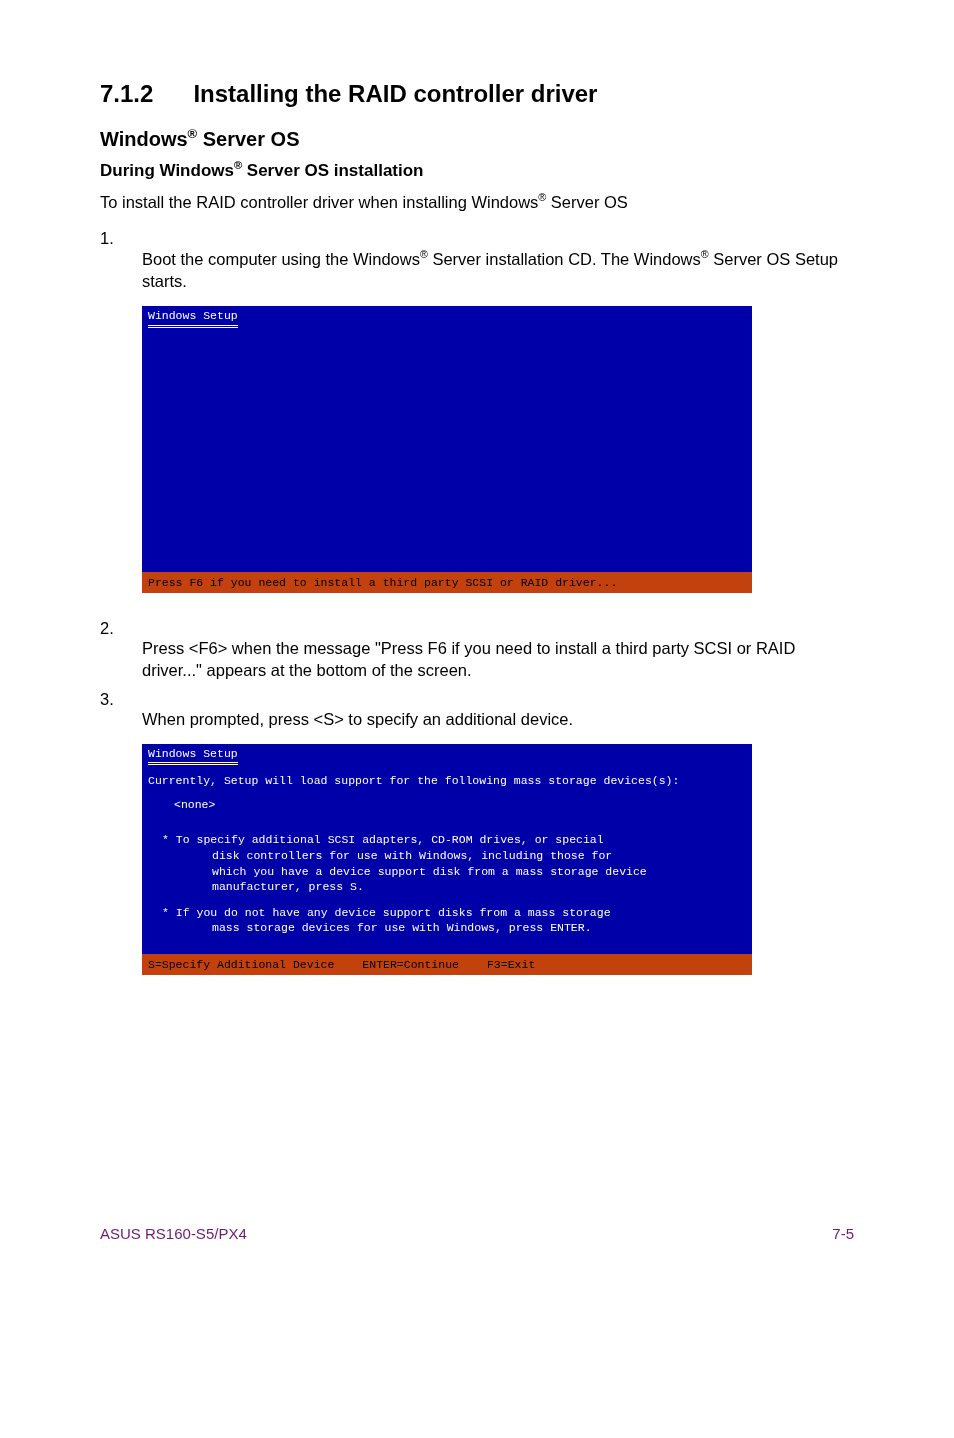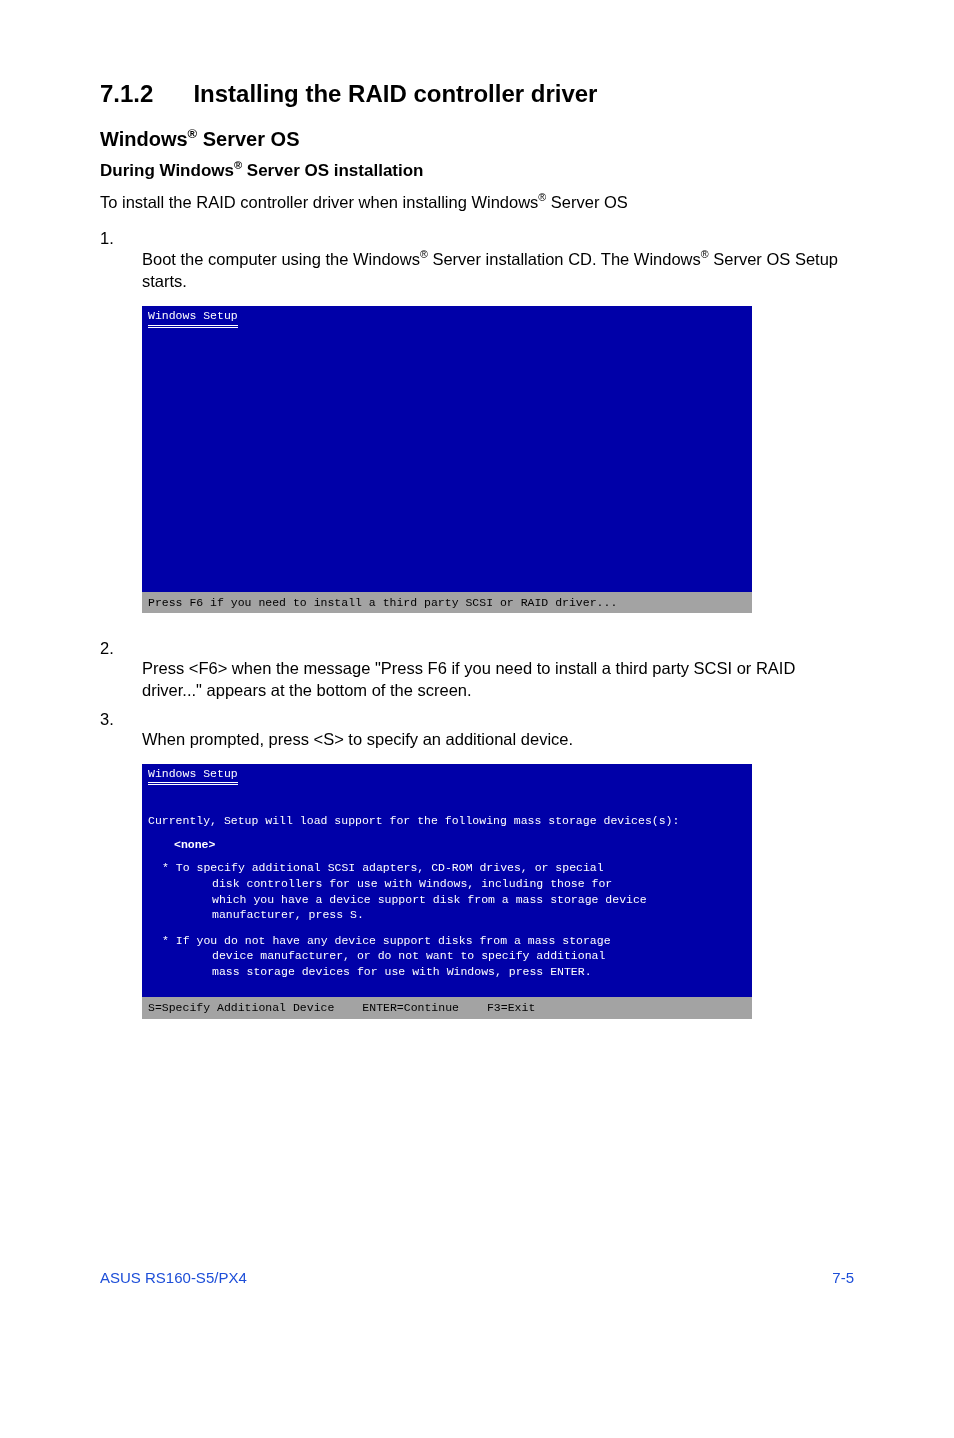--- a/index.html
+++ b/index.html
@@ -65,31 +65,31 @@
       margin-bottom: 24px;
       font-family: "Courier New", monospace;
       font-size: 11.5px;
       line-height: 1.35;
     }
     .terminal-blue {
       background: #0000a8;
       color: #fff;
     }
     .terminal-gray {
-      background: #a3a3a3;
+      background: #c2410c;
       color: #000;
     }
     .term-pad {
       padding: 4px 6px 2px 6px;
     }
     .term-title {
       display: inline-block;
       border-bottom: 3px double #fff;
       padding-bottom: 1px;
-      margin-bottom: 20px;
+      margin-bottom: 0;
       text-align: right;
     }
     .term-title-top {
       padding-top: 2px;
     }
     .term-blue-body {
       padding: 0 6px;
     }
     .terminal.tall .blue-spacer {
       height: 242px;
@@ -98,29 +98,28 @@
       padding-left: 26px;
       text-indent: -12px;
       margin-bottom: 10px;
     }
     .sub-indent {
       padding-left: 38px;
       text-indent: 0;
     }
     .none-line {
       padding-left: 26px;
-      margin: 8px 0 8px 0;
-      font-weight: bold;
+      margin: 8px 0 20px 0;
     }
     .footer {
       display: flex;
       justify-content: space-between;
       font-size: 15px;
       margin-top: 250px;
-      color: #1d4ed8;
+      color: #701a75;
     }
     .status-bar {
       padding: 3px 6px;
     }
     .status-spacer {
       display: inline-block;
       width: 28px;
     }
   </style>
 </head>
@@ -179,21 +178,20 @@
     <div>Currently, Setup will load support for the following mass storage devices(s):</div>
     <div class="none-line">&lt;none&gt;</div>
     <div class="bullet-block">
       <div>* To specify additional SCSI adapters, CD-ROM drives, or special</div>
       <div class="sub-indent">disk controllers for use with Windows, including those for</div>
       <div class="sub-indent">which you have a device support disk from a mass storage device</div>
       <div class="sub-indent">manufacturer, press S.</div>
     </div>
     <div class="bullet-block">
       <div>* If you do not have any device support disks from a mass storage</div>
-      <div class="sub-indent">device manufacturer, or do not want to specify additional</div>
       <div class="sub-indent">mass storage devices for use with Windows, press ENTER.</div>
     </div>
     <div style="height:8px;"></div>
   </div>
   <div class="terminal-gray status-bar">
     <span>S=Specify Additional Device</span><span class="status-spacer"></span><span>ENTER=Continue</span><span class="status-spacer"></span><span>F3=Exit</span>
   </div>
 </div>
 
 <div class="footer">

